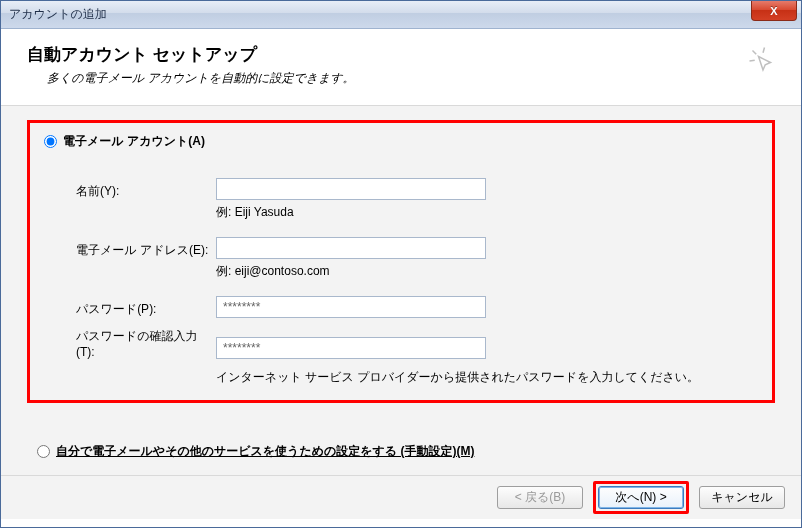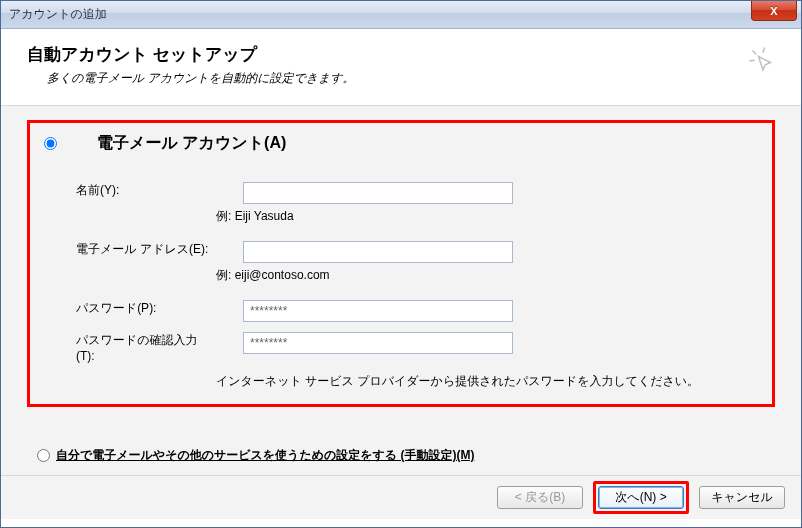--- a/index.html
+++ b/index.html
@@ -92,32 +92,30 @@
   .radio-row {
     display: flex;
     align-items: center;
     margin-bottom: 28px;
   }
   .radio-row input[type=radio] {
     margin: 0 6px 0 0;
   }
   .radio-row label {
     font-weight: bold;
-    font-size: 16px;
-    color: #000;
-    margin-left: 34px;
+    font-size: 12px;
+    color: #000;
   }
   .form-grid {
     padding-left: 32px;
   }
   .form-row {
     display: flex;
-    align-items: flex-start;
+    align-items: flex-end;
     margin-bottom: 4px;
-    gap: 27px;
   }
   .form-row.tight { margin-bottom: 10px; }
   .form-label {
     width: 140px;
     font-size: 12px;
     color: #000;
   }
   .text-input {
     width: 270px;
     height: 22px;

